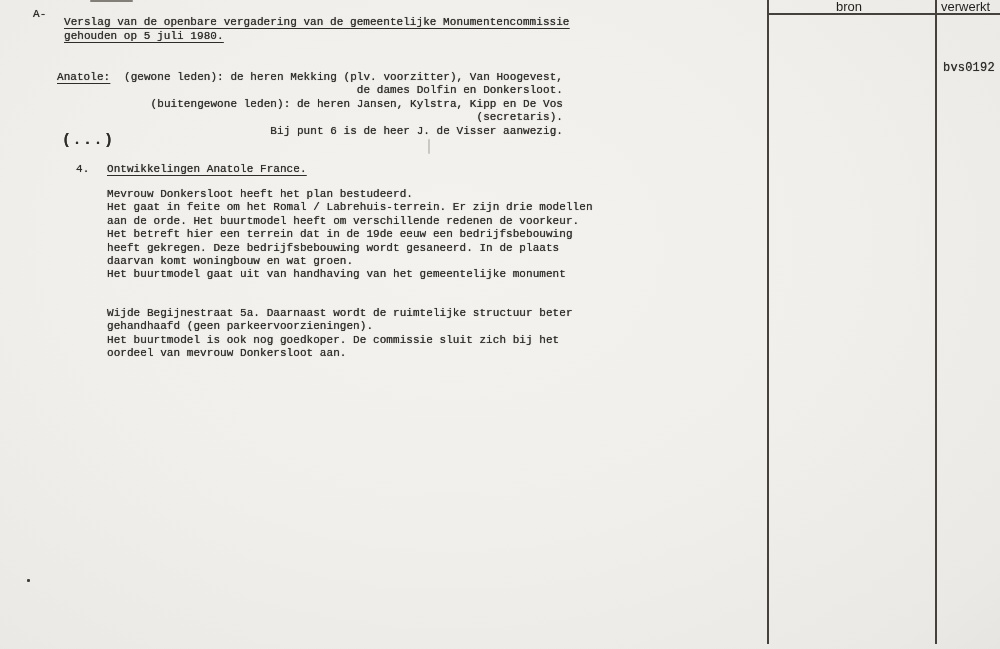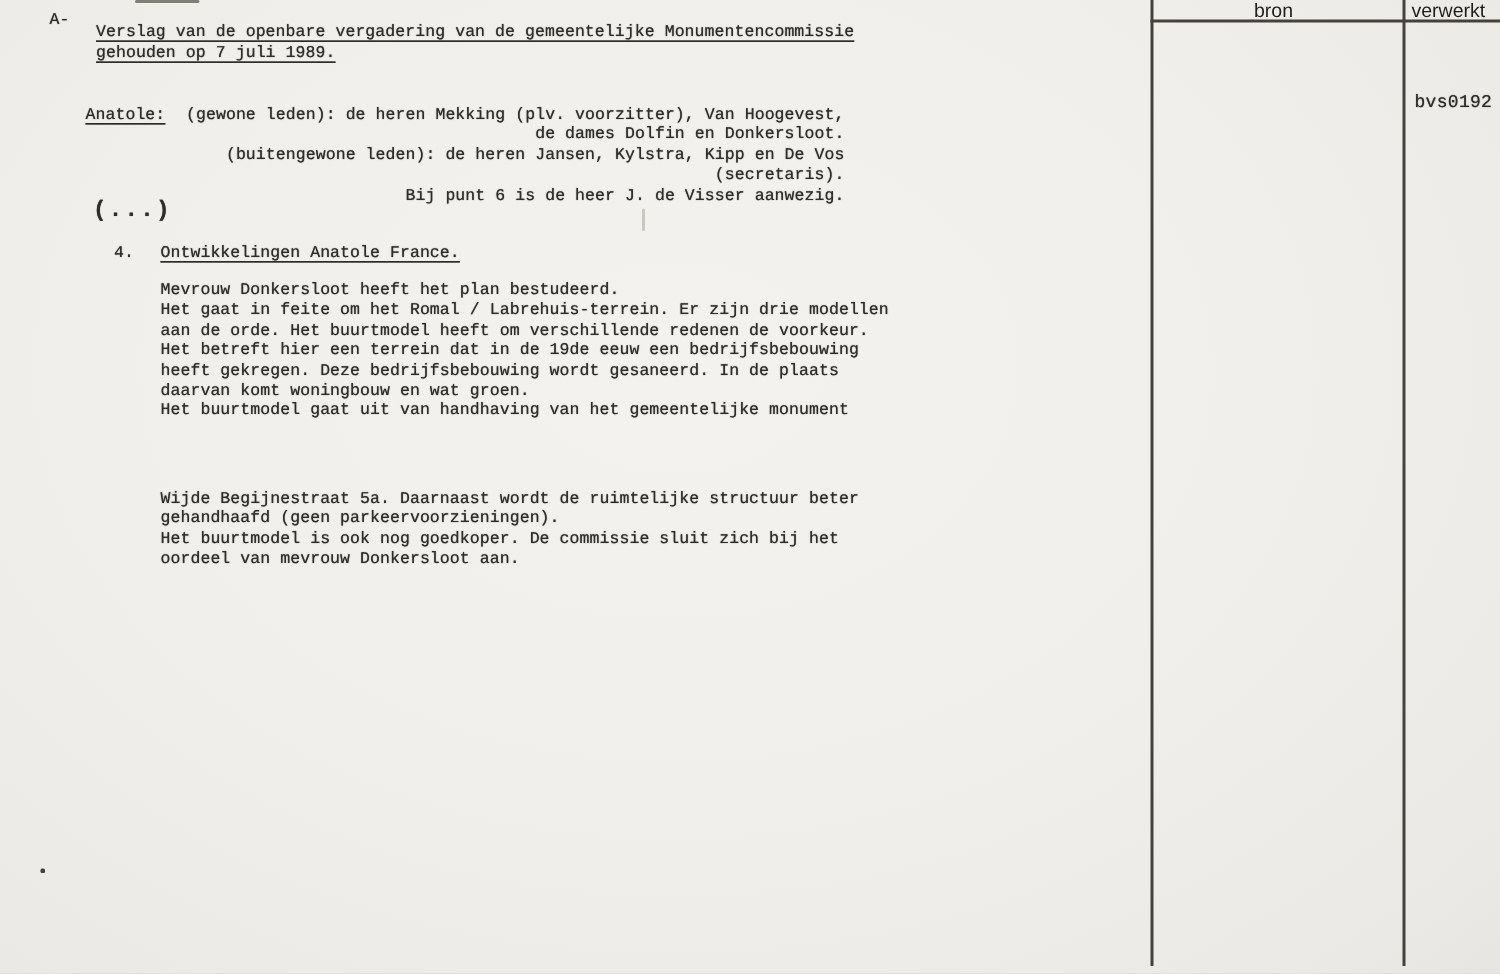--- a/index.html
+++ b/index.html
@@ -69,21 +69,21 @@
 
 <div class="page">
 
   <div class="artifact" style="left:90px; top:0; width:43px; height:2px; background:#6f6b65; opacity:.85; border-radius:1px;"></div>
   <div class="artifact" style="left:27px; top:579px; width:3px; height:3px; background:#43403b; border-radius:1px;"></div>
   <div class="artifact" style="left:428px; top:139px; width:2px; height:15px; background:#9a968f; opacity:.45; border-radius:1px;"></div>
 
   <div class="tw" style="left:33px; top:8px;">A-</div>
 
   <div class="tw ul title-block" style="left:64px; top:16px;">Verslag van de openbare vergadering van de gemeentelijke Monumentencommissie
-gehouden op 7 juli 1989.</div>
+gehouden op 5 juli 1980.</div>
 
   <div class="tw ul" style="left:57px; top:71px;">Anatole:</div>
   <div class="tw" style="left:124px; top:71px;text-align:right;">(gewone leden): de heren Mekking (plv. voorzitter), Van Hoogevest,
  de dames Dolfin en Donkersloot.
  (buitengewone leden): de heren Jansen, Kylstra, Kipp en De Vos
  (secretaris).
  Bij punt 6 is de heer J. de Visser aanwezig.</div>
 
   <div class="tw ellipsis" style="left:62px; top:134px;">(...)</div>
 
@@ -91,21 +91,21 @@
   <div class="tw ul" style="left:107px; top:163px;">Ontwikkelingen Anatole France.</div>
 
   <div class="tw" style="left:107px; top:188px;">Mevrouw Donkersloot heeft het plan bestudeerd.
 Het gaat in feite om het Romal / Labrehuis-terrein. Er zijn drie modellen
 aan de orde. Het buurtmodel heeft om verschillende redenen de voorkeur.
 Het betreft hier een terrein dat in de 19de eeuw een bedrijfsbebouwing
 heeft gekregen. Deze bedrijfsbebouwing wordt gesaneerd. In de plaats
 daarvan komt woningbouw en wat groen.
 Het buurtmodel gaat uit van handhaving van het gemeentelijke monument</div>
 
-  <div class="tw" style="left:107px; top:307px;margin-top:20px;">Wijde Begijnestraat 5a. Daarnaast wordt de ruimtelijke structuur beter
+  <div class="tw" style="left:107px; top:307px;">Wijde Begijnestraat 5a. Daarnaast wordt de ruimtelijke structuur beter
 gehandhaafd (geen parkeervoorzieningen).
 Het buurtmodel is ook nog goedkoper. De commissie sluit zich bij het
 oordeel van mevrouw Donkersloot aan.</div>
 
   <div class="vline" style="left:767px; top:0; height:644px;"></div>
   <div class="vline" style="left:935px; top:0; height:644px;"></div>
   <div class="hline" style="left:767px; top:13px; width:233px;"></div>
 
   <div class="form-label" style="left:836px; top:0;">bron</div>
   <div class="form-label" style="left:941px; top:0;">verwerkt</div>

